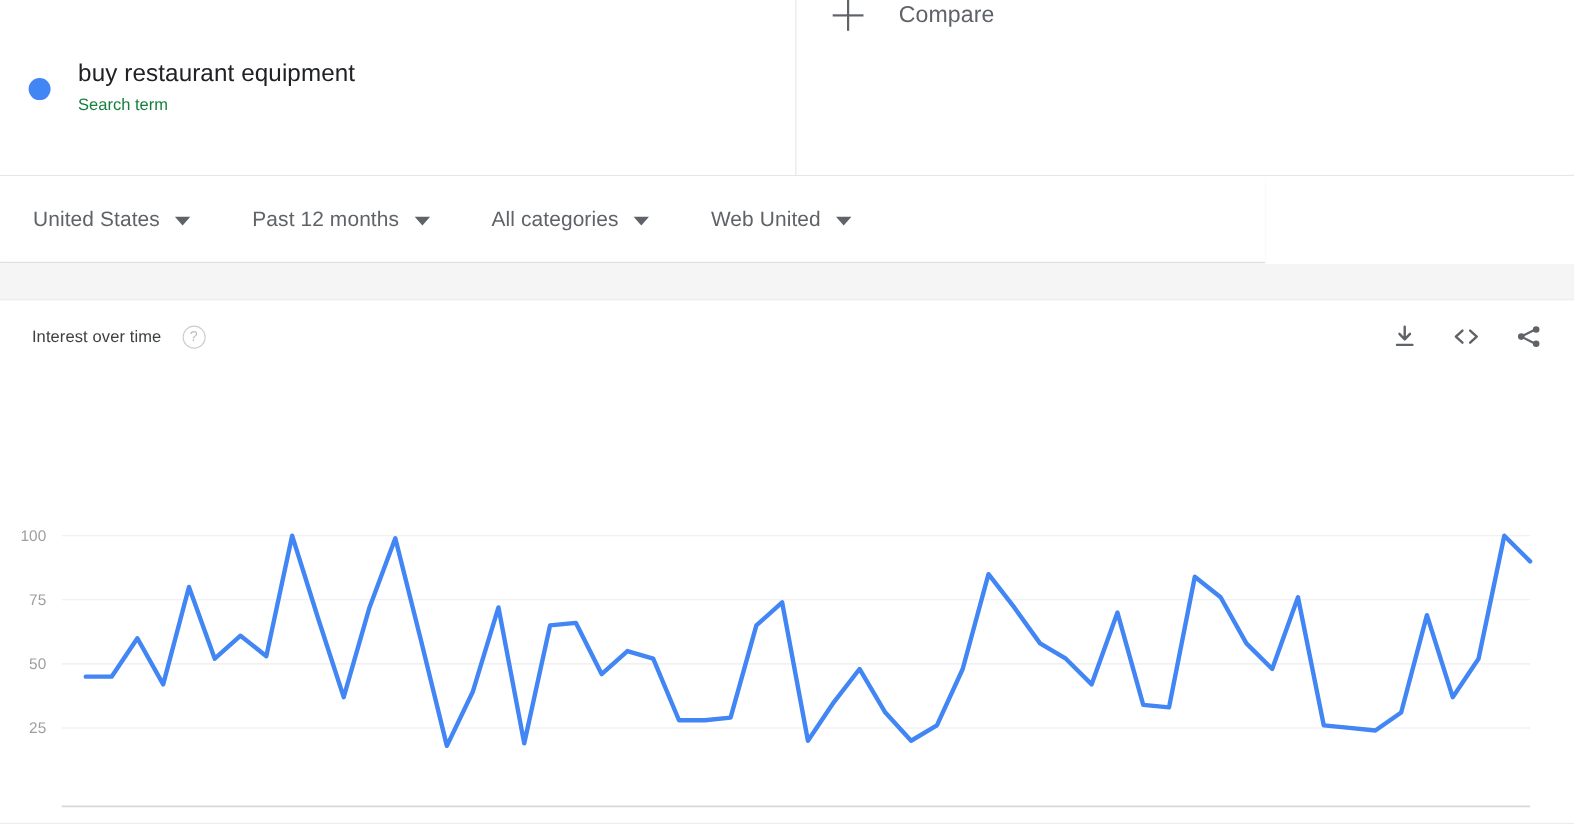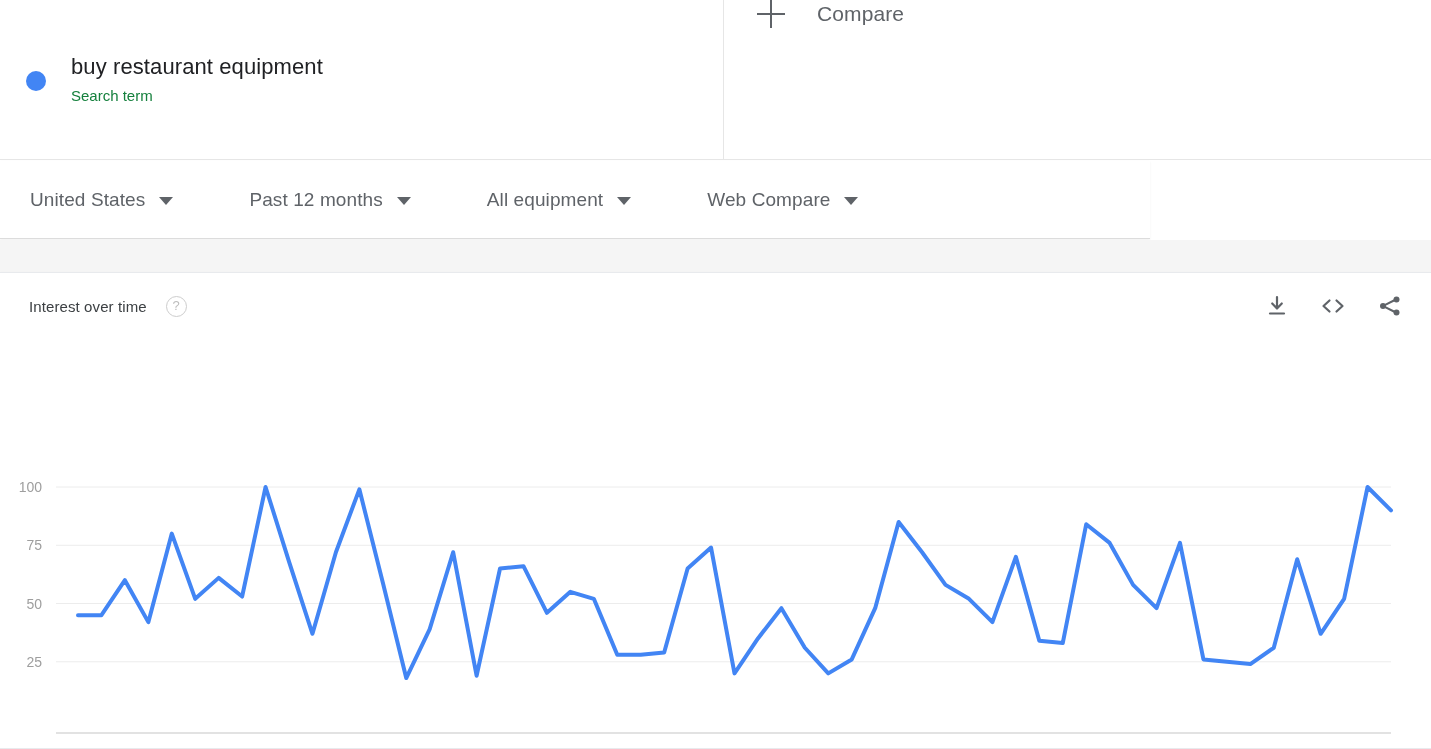--- a/index.html
+++ b/index.html
@@ -60,21 +60,21 @@
     position: absolute; left: 0; top: 161px; width: 1150px; height: 78px;
     display: flex; align-items: center; background: #fff;
     border-bottom: 1px solid #dcdcdc;
     box-shadow: 0 1px 2px rgba(0,0,0,.06);
     padding-left: 30px;
   }
   .filter {
     display: flex; align-items: center; cursor: pointer; margin-right: 0;
     background: none; border: none; padding: 0; font-family: inherit;
   }
-  .filter + .filter { margin-left: 76px; }
+  .filter + .filter { margin-left: 56px; }
   .filter-label { font-size: 19px; color: #5f6368; letter-spacing: .1px; }
   .caret {
     width: 0; height: 0; margin-left: 14px; margin-top: 3px;
     border-left: 7px solid transparent; border-right: 7px solid transparent;
     border-top: 8px solid #5f6368;
   }
 
   
   .gutter {
     position: absolute; left: 0; top: 240px; width: 1431px; height: 32px;
@@ -136,25 +136,25 @@
   <div class="filter-bar">
     <button class="filter">
       <span class="filter-label">United States</span>
       <span class="caret"></span>
     </button>
     <button class="filter">
       <span class="filter-label">Past 12 months</span>
       <span class="caret"></span>
     </button>
     <button class="filter">
-      <span class="filter-label">All equipment</span>
-      <span class="caret"></span>
-    </button>
-    <button class="filter">
-      <span class="filter-label">Web Compare</span>
+      <span class="filter-label">All categories</span>
+      <span class="caret"></span>
+    </button>
+    <button class="filter">
+      <span class="filter-label">Web United</span>
       <span class="caret"></span>
     </button>
   </div>
 
   <div class="gutter"></div>
 
   <div class="card">
     <div class="card-head">
       <span class="card-title">Interest over time</span>
       <span class="help-icon">?</span>

